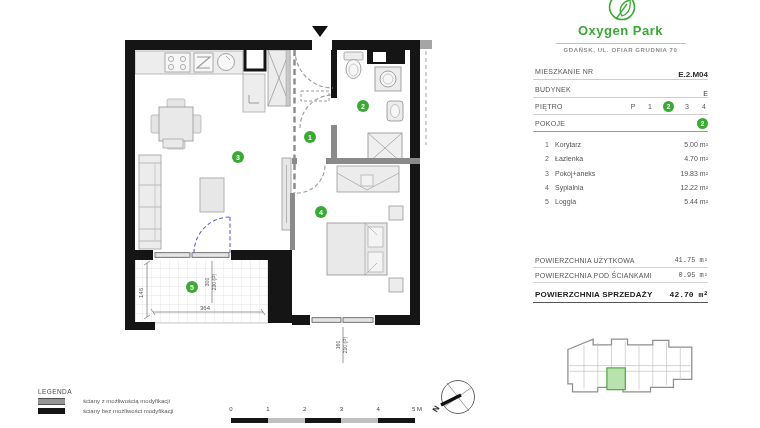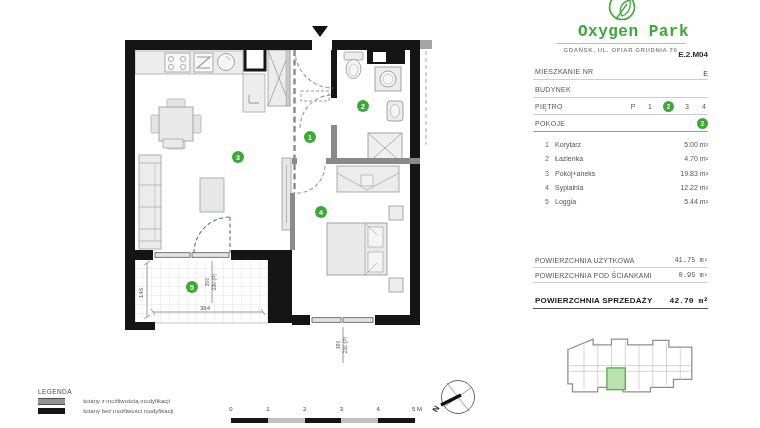--- a/index.html
+++ b/index.html
@@ -1,27 +1,27 @@
 <!DOCTYPE html>
 <html><head>
 <meta charset="utf-8">
 <style>
   html,body{margin:0;padding:0;background:#fff;}
   body{width:760px;height:428px;position:relative;overflow:hidden;
        font-family:"Liberation Sans", sans-serif;color:#444;}
   .abs{position:absolute;}
-  .logo-title{position:absolute;left:546px;top:23px;width:175px;text-align:center;
-     font-size:16px;font-weight:600;letter-spacing:.5px;color:#3aaa35;font-family:Liberation Mono, monospace;}
+  .logo-title{position:absolute;left:533px;top:23px;width:175px;text-align:center;
+     font-size:13px;font-weight:600;letter-spacing:.5px;color:#3aaa35;}
   .logo-divider{position:absolute;left:556px;top:43px;width:130px;border-top:1px solid #bfbfbf;}
   .logo-address{position:absolute;left:533px;top:47px;width:175px;text-align:center;
      font-size:6px;letter-spacing:.6px;color:#8c8c8c;font-weight:bold;}
   .field-row{position:absolute;left:533px;width:175px;height:17px;
      border-bottom:1px solid #cdcdcd;font-size:7px;color:#555;}
   .field-row .lbl{position:absolute;left:2px;bottom:4px;letter-spacing:.3px;}
-  .field-row .val{position:absolute;right:0;bottom:20px;color:#333;}
+  .field-row .val{position:absolute;right:0;bottom:0;color:#333;}
   .val.big{font-weight:bold;font-size:8px;color:#2c2c2c;}
   .row-dark{border-bottom:1px solid #9b9b9b;}
   .floor-opts{position:absolute;right:0;bottom:2px;display:flex;align-items:center;gap:9px;}
   .floor-opt{font-size:7px;color:#555;width:8px;text-align:center;}
   .g-circle{display:inline-flex;align-items:center;justify-content:center;
      width:11px;height:11px;border-radius:50%;background:#3aaa35;color:#fff;
      font-size:7px;font-weight:bold;}
   .room-row{position:absolute;left:533px;width:175px;height:14px;font-size:7px;color:#555;}
   .room-row .no{position:absolute;left:8px;top:2px;width:8px;text-align:right;color:#666;}
   .room-row .nm{position:absolute;left:22px;top:2px;}
@@ -299,21 +299,21 @@
 </div>
 
 <div class="area-row" style="top:253px;">
   <span class="lbl">POWIERZCHNIA UŻYTKOWA</span>
   <span class="val">41.75 m²</span>
 </div>
 <div class="area-row" style="top:267.5px;">
   <span class="lbl">POWIERZCHNIA POD ŚCIANKAMI</span>
   <span class="val">0.95 m²</span>
 </div>
-<div class="area-row total" style="top:294px;">
+<div class="area-row total" style="top:288px;">
   <span class="lbl">POWIERZCHNIA SPRZEDAŻY</span>
   <span class="val">42.70 m²</span>
 </div>
 
 <svg class="abs" style="left:556px;top:322px;width:150px;height:78px" viewBox="0 0 130 68">
   <path d="M10,24 L32,15 L32,20 L48,20 L48,15 L62,15 L62,20 L84,20 L84,16 L98,16 L98,22 L118,22
            L118,50 L102,50 L102,57 L82,57 L82,61 L58,61 L58,57 L36,57 L36,61 L14,61 L14,54 L10,54 Z" fill="#ffffff" stroke="#8f8f8f" stroke-width="1.1"></path>
   <g stroke="#c2c2c2" stroke-width="0.6">
     <line x1="24" y1="20" x2="24" y2="58"></line>
     <line x1="36" y1="18" x2="36" y2="58"></line>

